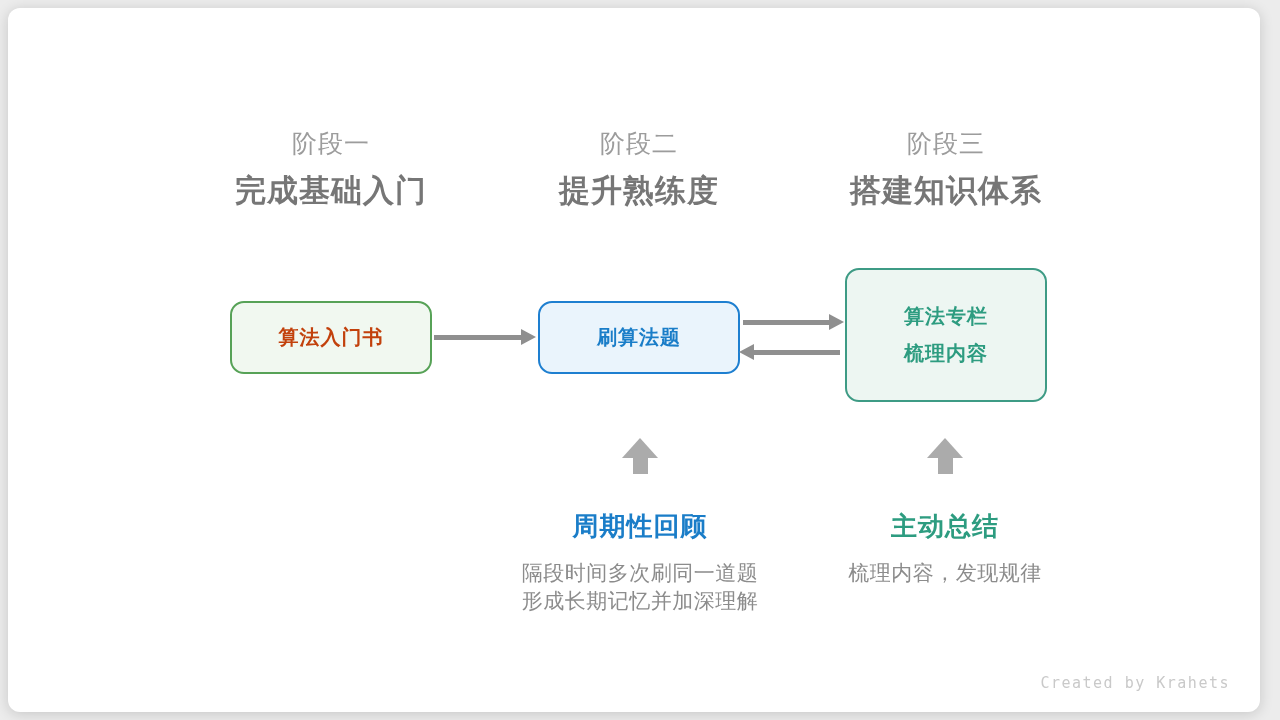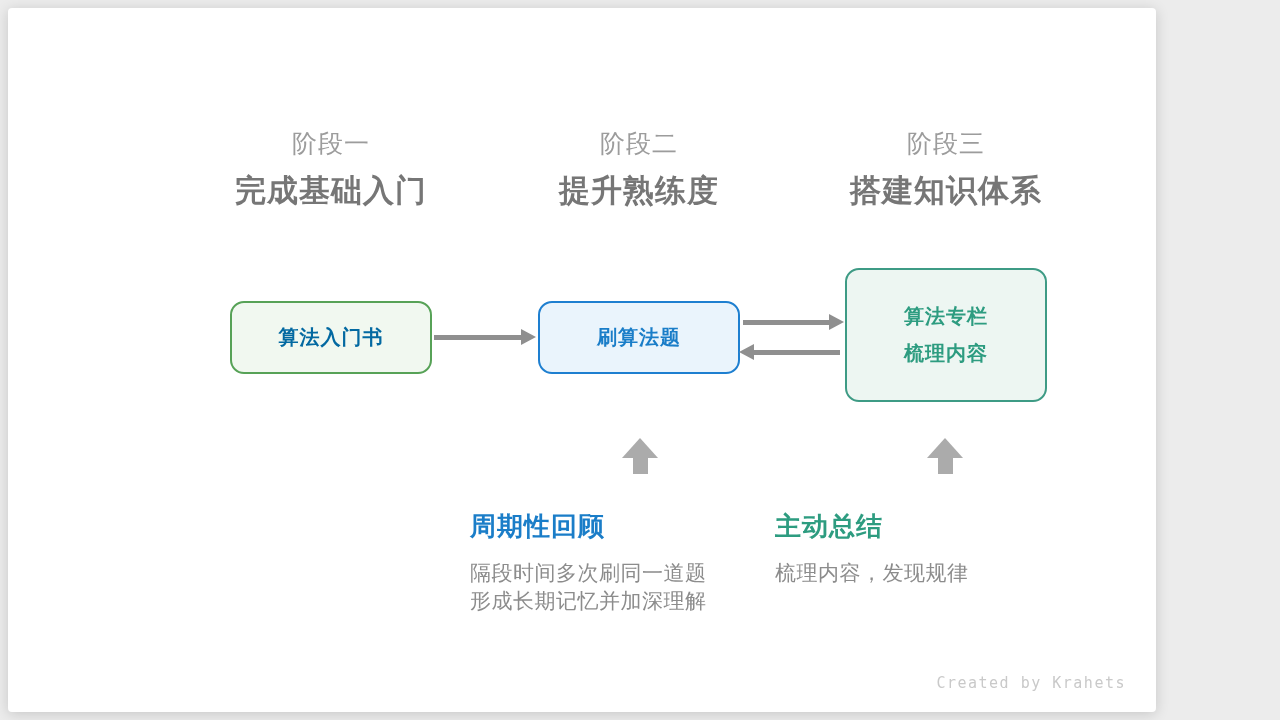--- a/index.html
+++ b/index.html
@@ -6,23 +6,23 @@
   html, body { width: 1280px; height: 720px; }
   body {
     font-family: "Liberation Sans", "DejaVu Sans", sans-serif;
     background: #ececec;
     position: relative;
     overflow: hidden;
   }
   .card {
     position: absolute;
     left: 8px; top: 8px;
-    width: 1148px; height: 704px;
+    width: 1252px; height: 704px;
     background: #ffffff;
-    border-radius: 4px;
+    border-radius: 12px;
     box-shadow: 0 2px 14px rgba(0,0,0,0.16);
   }
   
   .stage { position: absolute; width: 320px; text-align: center; }
   .stage-label {
     font-size: 25px;
     color: #9c9c9c;
     line-height: 30px;
     letter-spacing: 1px;
   }
@@ -47,21 +47,21 @@
     justify-content: center;
     font-size: 20px;
     font-weight: bold;
     letter-spacing: 1px;
     line-height: 37px;
   }
   .node-green {
     left: 222px; top: 293px; width: 202px; height: 73px;
     border: 2.5px solid #57a257;
     background: #f1f8f0;
-    color: #0369a1;
+    color: #c2410c;
   }
   .node-blue {
     left: 530px; top: 293px; width: 202px; height: 73px;
     border: 2.5px solid #1e7fd0;
     background: #eaf4fc;
     color: #1a7dc8;
   }
   .node-teal {
     left: 837px; top: 260px; width: 202px; height: 134px;
     border: 2.5px solid #3e9b85;
@@ -102,21 +102,21 @@
   .uparrow .head {
     width: 0; height: 0;
     border-left: 18px solid transparent;
     border-right: 18px solid transparent;
     border-bottom: 20px solid #ababab;
   }
   .uparrow .stem { width: 15px; height: 16px; background: #ababab; }
   .uparrow-mid   { left: 614px; top: 430px; }
   .uparrow-right { left: 919px; top: 430px; }
   
-  .annotation { position: absolute; width: 340px; text-align: left; }
+  .annotation { position: absolute; width: 340px; text-align: center; }
   .annotation-mid   { left: 462px; top: 503px; }
   .annotation-right { left: 767px; top: 503px; }
   .annotation-title {
     font-size: 26px;
     font-weight: bold;
     letter-spacing: 1px;
     line-height: 30px;
   }
   .title-blue { color: #1a7dc8; }
   .title-teal { color: #2d9c80; }

